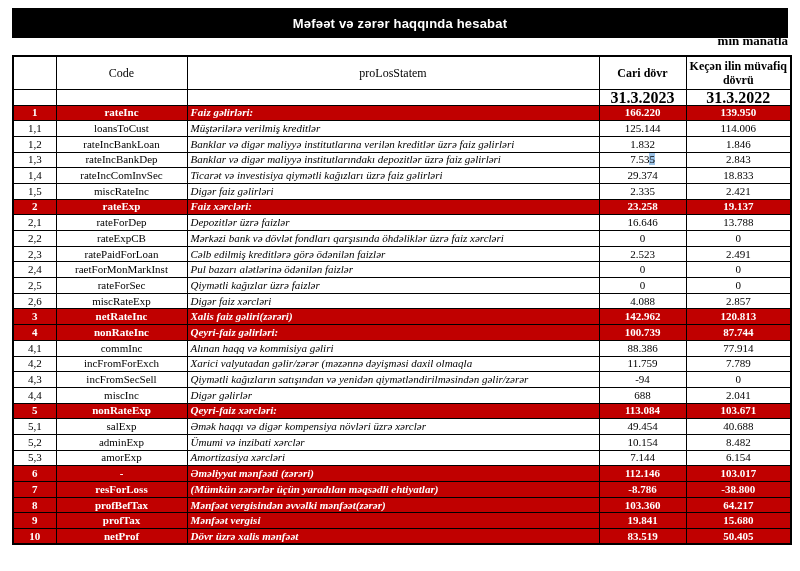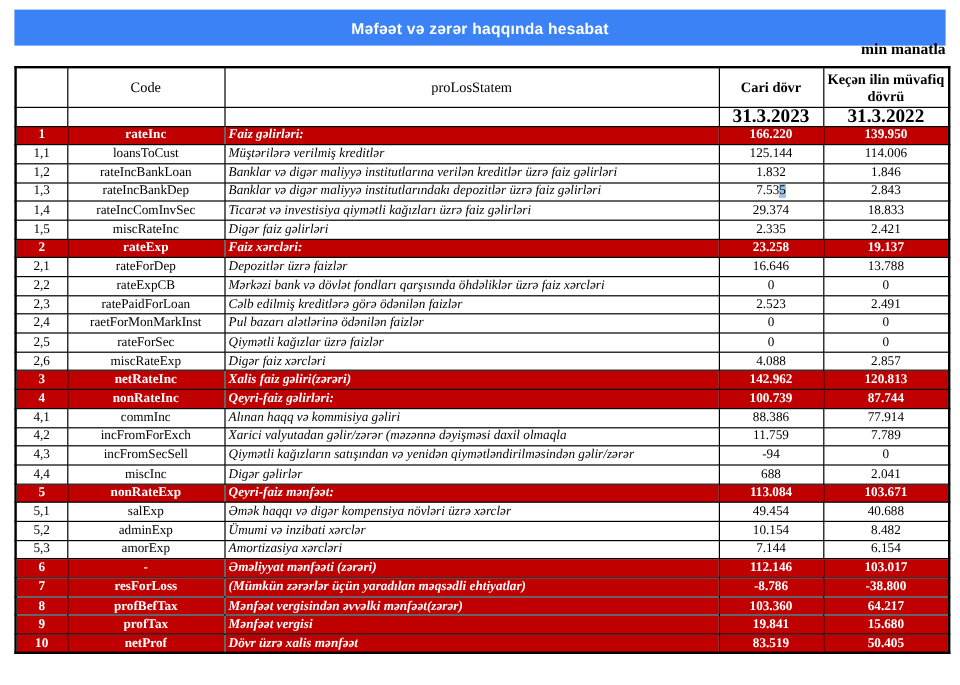--- a/index.html
+++ b/index.html
@@ -7,21 +7,21 @@
     width: 800px; height: 571px;
     background: #ffffff;
     font-family: "Liberation Serif", serif;
     color: #000000;
     overflow: hidden;
   }
   .page { position: relative; width: 800px; height: 571px; }
 
   .banner {
     position: absolute; left: 12px; top: 8px; width: 776px; height: 30px;
-    background: #3b82f6;
+    background: #000000;
     display: flex; align-items: center; justify-content: center;
   }
   .banner span {
     color: #ffffff;
     font-family: "Liberation Sans", sans-serif;
     font-weight: bold; font-size: 13px; letter-spacing: 0.2px;
   }
 
   .unit-note {
     position: absolute; top: 33px; right: 12px;
@@ -219,21 +219,21 @@
         <tr>
           <td class="c">4,4</td>
           <td class="c">miscInc</td>
           <td class="l">Digər gəlirlər</td>
           <td class="r">688</td>
           <td class="r">2.041</td>
         </tr>
         <tr class="red">
           <td class="c">5</td>
           <td class="c">nonRateExp</td>
-          <td class="l">Qeyri-faiz mənfəət:</td>
+          <td class="l">Qeyri-faiz xərcləri:</td>
           <td class="r">113.084</td>
           <td class="r">103.671</td>
         </tr>
         <tr>
           <td class="c">5,1</td>
           <td class="c">salExp</td>
           <td class="l">Əmək haqqı və digər kompensiya növləri üzrə xərclər</td>
           <td class="r">49.454</td>
           <td class="r">40.688</td>
         </tr>

